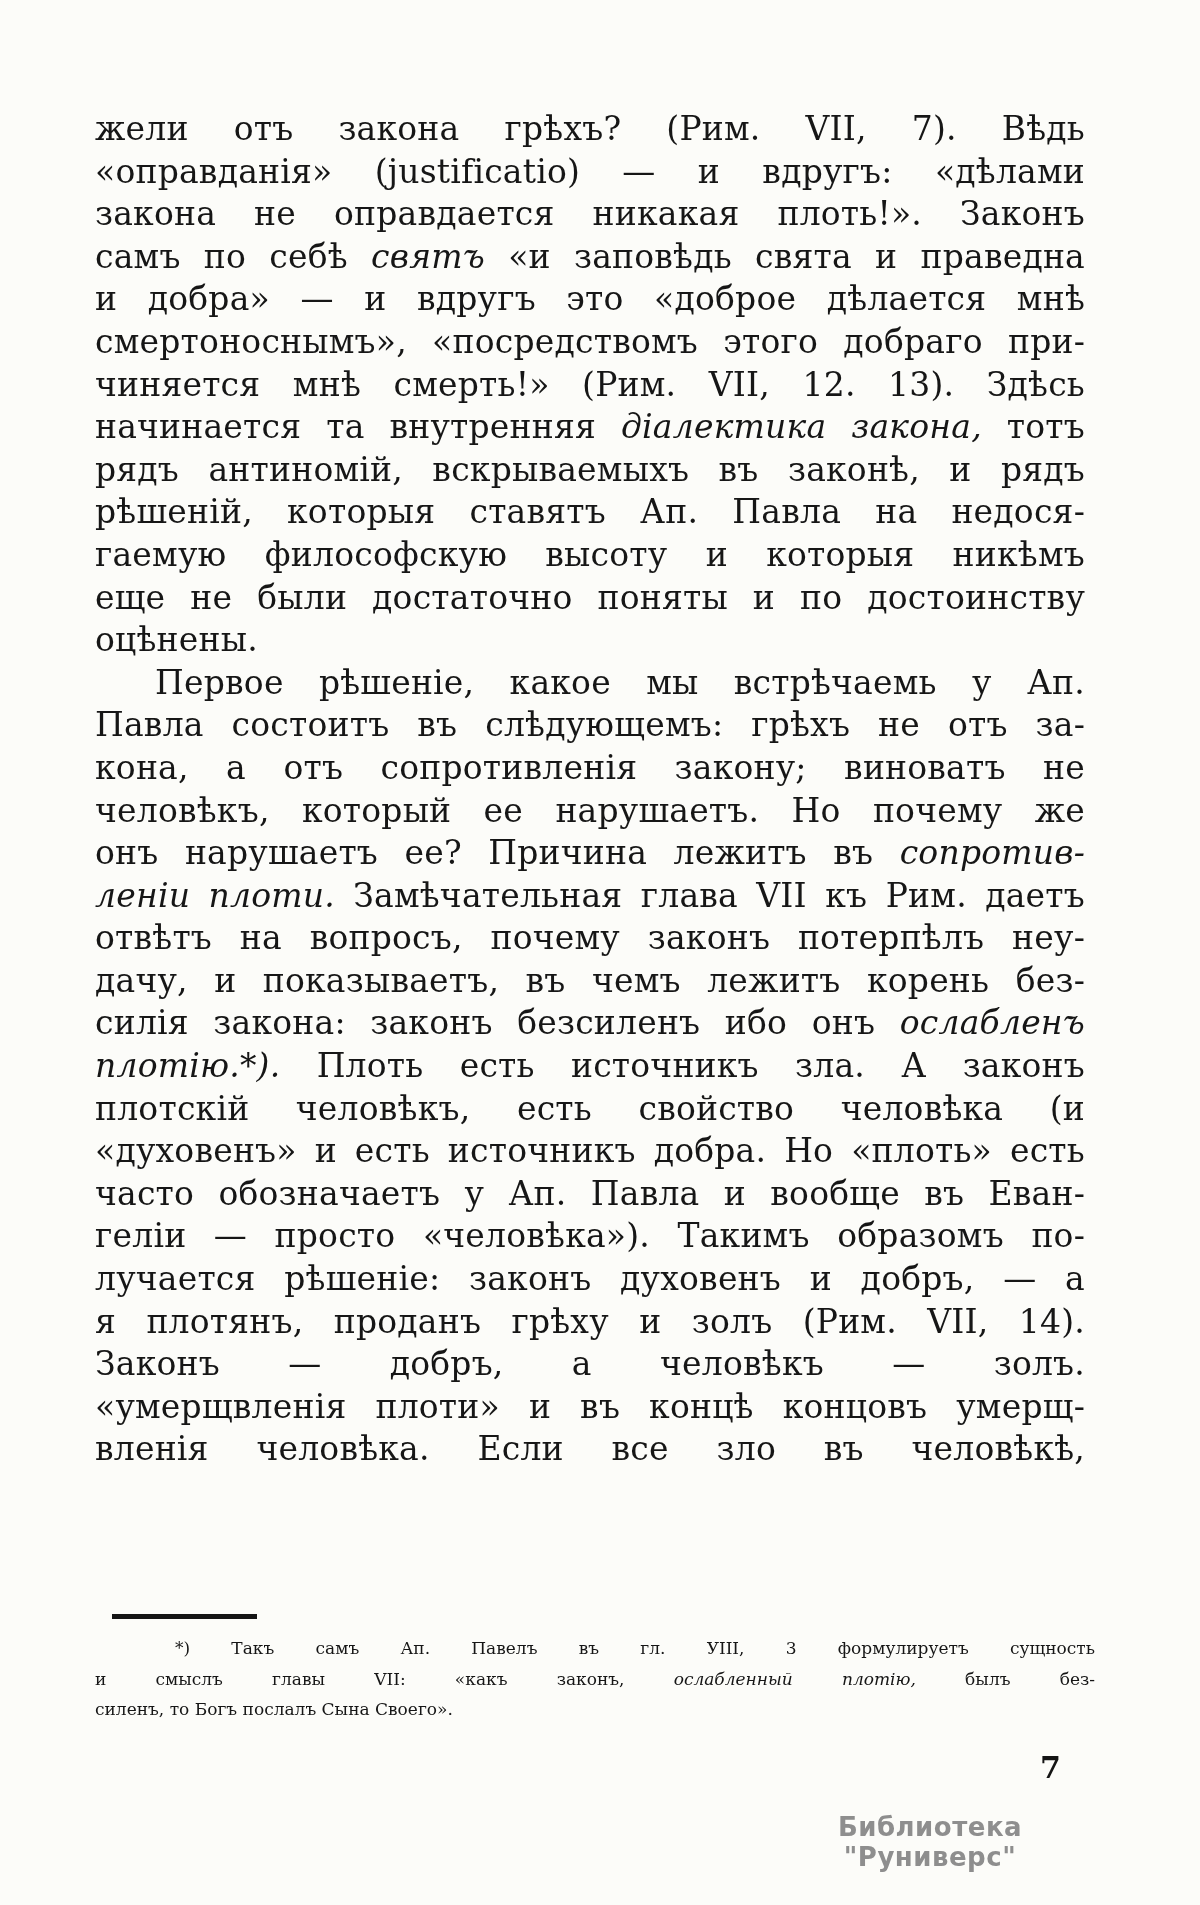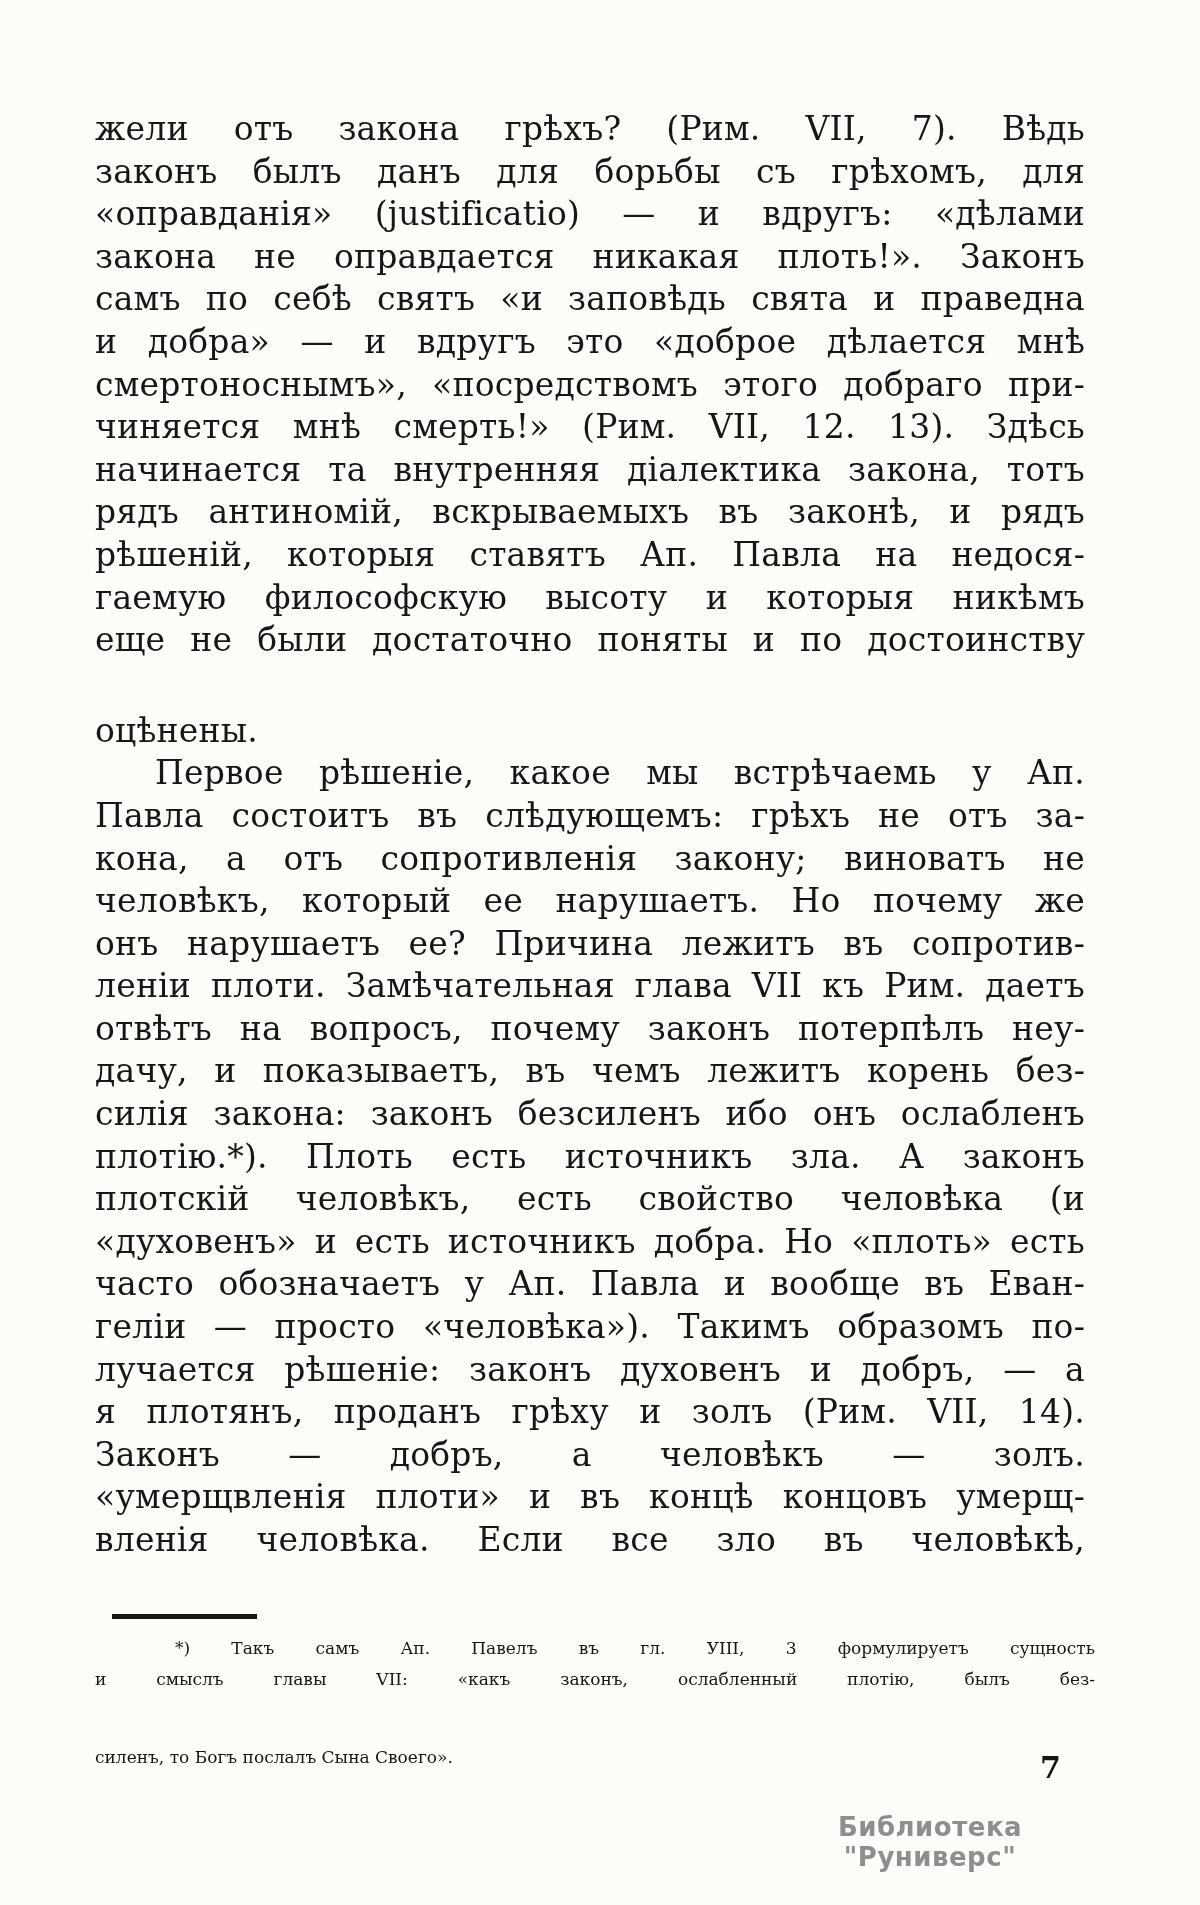--- a/index.html
+++ b/index.html
@@ -31,26 +31,26 @@
     font-size: 33px;
     line-height: 42.6px;
     height: 42.6px;
     white-space: normal;
     text-align: justify;
     text-align-last: justify;
     letter-spacing: 0.2px;
   }
   .tline.last {
     text-align-last: left;
-    margin-top: 48px;
   }
   .tline.indent {
     text-indent: 60px;
   }
   .it {
+    font-style: italic;
   }
   .footnote-rule {
     position: absolute;
     left: 112px;
     top: 1614px;
     width: 145px;
     height: 5px;
     background: #151515;
   }
   .footnote {
@@ -94,21 +94,20 @@
     letter-spacing: 0.5px;
   }
 </style>
 </head>
 <body>
 
 <div class="page">
 
   <div class="main-text">
       <div class="tline"><span>жели отъ закона грѣхъ? (Рим. VII, 7). Вѣдь</span></div>
-      <div class="tline"><span>законъ былъ данъ для борьбы съ грѣхомъ, для</span></div>
       <div class="tline"><span>«оправданія» (justificatio) — и вдругъ: «дѣлами</span></div>
       <div class="tline"><span>закона не оправдается никакая плоть!». Законъ</span></div>
       <div class="tline"><span>самъ по себѣ </span><span class="it">святъ</span><span> «и заповѣдь свята и праведна</span></div>
       <div class="tline"><span>и добра» — и вдругъ это «доброе дѣлается мнѣ</span></div>
       <div class="tline"><span>смертоноснымъ», «посредствомъ этого добраго при-</span></div>
       <div class="tline"><span>чиняется мнѣ смерть!» (Рим. VII, 12. 13). Здѣсь</span></div>
       <div class="tline"><span>начинается та внутренняя </span><span class="it">діалектика закона,</span><span> тотъ</span></div>
       <div class="tline"><span>рядъ антиномій, вскрываемыхъ въ законѣ, и рядъ</span></div>
       <div class="tline"><span>рѣшеній, которыя ставятъ Ап. Павла на недося-</span></div>
       <div class="tline"><span>гаемую философскую высоту и которыя никѣмъ</span></div>

